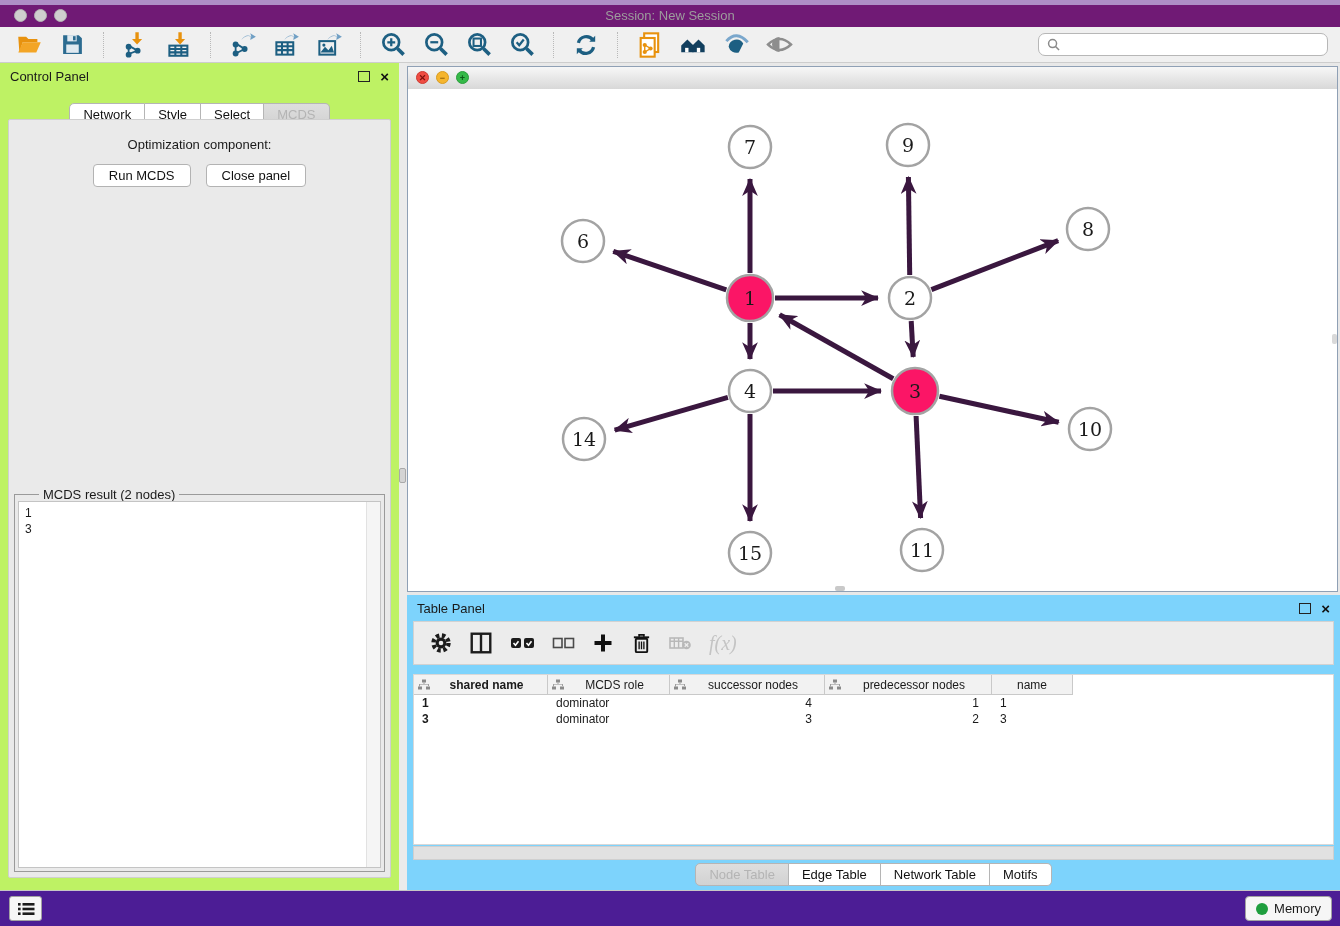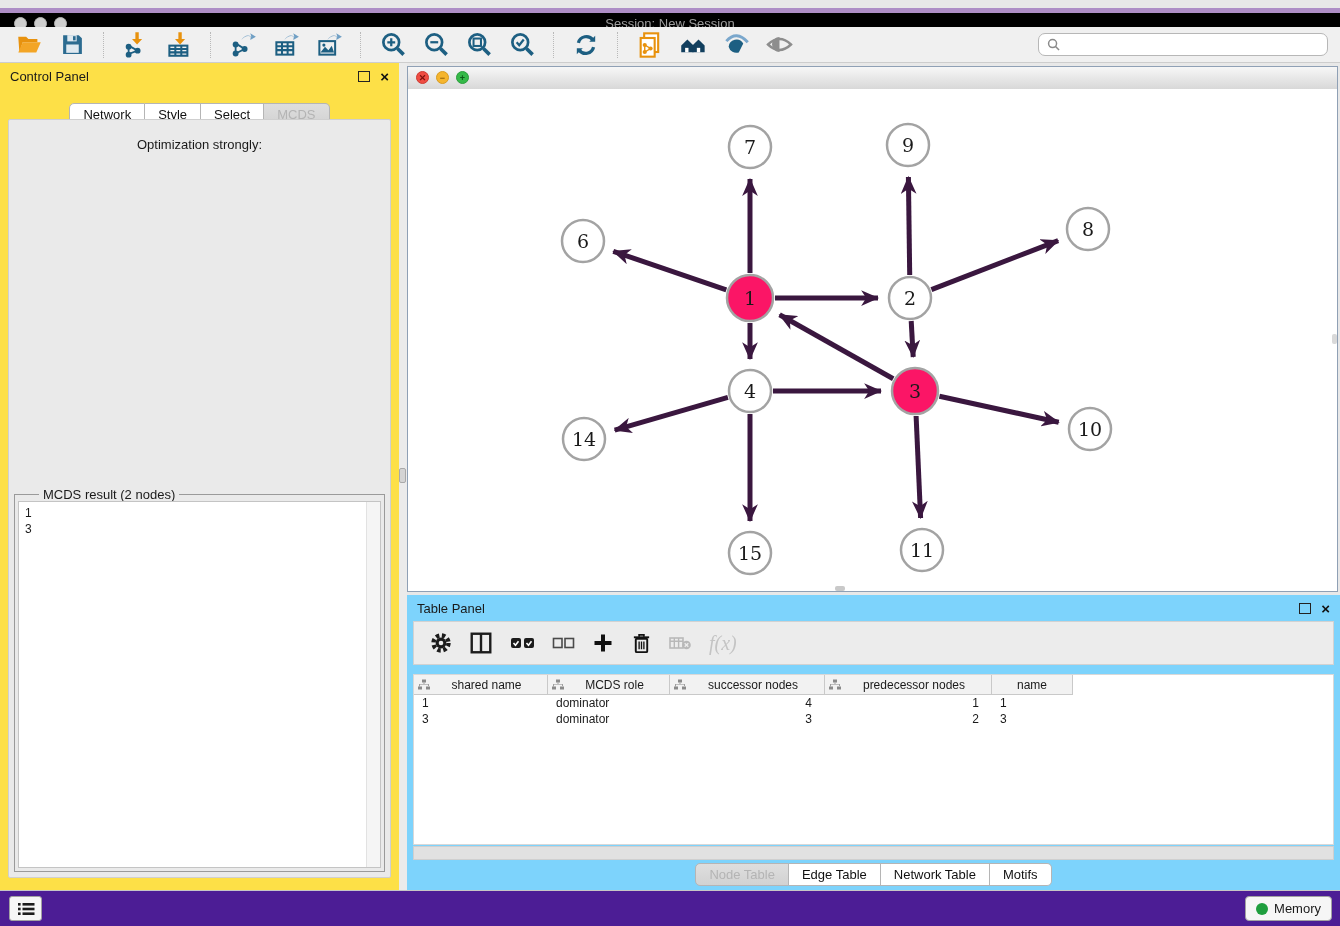--- a/index.html
+++ b/index.html
@@ -2,36 +2,36 @@
 <html><head>
 <meta charset="utf-8">
 <style>
   html,body{margin:0;padding:0;}
   body{
     width:1340px;height:926px;position:relative;overflow:hidden;
     background:#e8e8e8;font-family:"Liberation Sans",sans-serif;color:#1a1a1a;
     -webkit-font-smoothing:antialiased;
   }
   
-  .titlebar{position:absolute;left:0;top:0;width:1340px;height:27px;background:#000000;border-bottom:1px solid #a3a3a3;margin-top:8px;}
+  .titlebar{position:absolute;left:0;top:0;width:1340px;height:27px;background:#701a75;border-bottom:1px solid #a3a3a3;}
   .titlebar .accent{position:absolute;left:0;top:0;width:100%;height:5px;background:#ae8ec6;}
   .tl-dots{position:absolute;left:14px;top:9px;display:flex;gap:7px;}
   .tl-dot{width:13px;height:13px;border-radius:50%;background:#cfcfcf;border:1px solid #b3b3b3;box-sizing:border-box;}
   .win-title{position:absolute;left:0;right:0;top:8px;text-align:center;font-size:13px;color:#9d9d9d;}
   
   .toolbar{position:absolute;left:0;top:27px;width:1340px;height:36px;background:#f0f0f0;border-bottom:1px solid #cdcdcd;
     display:flex;align-items:center;padding:0 12px;box-sizing:border-box;gap:9px;}
   .tb-btn{width:34px;height:30px;display:flex;align-items:center;justify-content:center;border-radius:4px;}
   .tb-sep{width:1px;height:26px;border-left:1px dotted #b9b9b9;margin:0 5px;}
   .tb-btn svg{display:block;}
   .searchbox{margin-left:auto;width:290px;height:23px;background:#fff;border:1px solid #b7b7b7;border-radius:7px;
     display:flex;align-items:center;padding:0 8px;box-sizing:border-box;gap:5px;}
   .searchbox input{border:none;outline:none;flex:1;font-size:12px;background:transparent;font-family:"Liberation Sans",sans-serif;}
   
-  .cpanel{position:absolute;left:0;top:63px;width:400px;height:827px;background:#fde047;border-right:1px solid #a8a8a8;box-sizing:border-box;}
+  .cpanel{position:absolute;left:0;top:63px;width:400px;height:827px;background:#bef264;border-right:1px solid #a8a8a8;box-sizing:border-box;}
   .panel-head{height:26px;display:flex;align-items:center;padding:0 10px;font-size:13px;}
   .panel-head .spacer{flex:1;}
   .float-ic{width:10px;height:9px;border:1.6px solid #222;display:inline-block;margin-right:10px;}
   .close-ic{font-size:15px;font-weight:bold;color:#111;line-height:1;}
   .tabrow{display:flex;justify-content:center;margin-top:14px;}
   .tab{font-size:13px;padding:3px 13px;background:#fff;border:1px solid #b5b5b5;border-left:none;color:#111;}
   .tab:first-child{border-left:1px solid #b5b5b5;border-radius:5px 0 0 5px;}
   .tab:last-child{border-radius:0 5px 5px 0;}
   .tab.active{background:linear-gradient(#dedede,#d2d2d2);color:#b4b4b4;}
   .cpanel-inner{position:absolute;left:8px;right:8px;top:56px;bottom:12px;background:#eaeaea;border:1px solid #cfcfcf;border-radius:2px;}
@@ -74,21 +74,21 @@
   .tp-ic.disabled{opacity:.55;}
   .fx{font-family:"Liberation Serif",serif;font-style:italic;font-size:20px;color:#a4a4a4;}
   .ttable{position:absolute;left:6px;right:6px;top:79px;height:171px;background:#fff;border:1px solid #d8d8d8;box-sizing:border-box;overflow:hidden;}
   .thead{display:flex;height:20px;}
   .th{background:#f2f2f2;border-right:1px solid #c9c9c9;border-bottom:1px solid #c9c9c9;display:flex;align-items:center;
     font-size:12px;box-sizing:border-box;padding:0 4px;}
   .th .lbl{flex:1;text-align:center;}
   .trow{display:flex;height:16px;font-size:12px;}
   .td{box-sizing:border-box;padding:0 8px;display:flex;align-items:center;}
   .td.num{justify-content:flex-end;padding-right:13px;}
-  .c1{width:134px;} .c2{width:122px;} .c3{width:155px;} .c4{width:167px;} .c5{width:81px;border-right:1px solid #c9c9c9;}
+  .c1{width:134px;font-weight:bold;} .c2{width:122px;} .c3{width:155px;} .c4{width:167px;} .c5{width:81px;border-right:1px solid #c9c9c9;}
   .tscroll{position:absolute;left:6px;right:6px;top:251px;height:14px;background:#e1e1e1;border:1px solid #cfcfcf;box-sizing:border-box;}
   .tp-tabs{position:absolute;left:0;right:0;top:268px;display:flex;justify-content:center;}
   
   .statusbar{position:absolute;left:0;bottom:0;width:1340px;height:36px;background:#4c1d95;border-top:1px solid #c6c6c6;box-sizing:border-box;}
   .list-btn{position:absolute;left:9px;top:5px;width:33px;height:25px;background:#f6f6f6;border:1px solid #a2a2a2;border-radius:3px;
     display:flex;align-items:center;justify-content:center;box-sizing:border-box;}
   .mem-btn{position:absolute;right:8px;top:5px;height:25px;background:#f6f6f6;border:1px solid #a2a2a2;border-radius:4px;
     display:flex;align-items:center;gap:6px;padding:0 10px;font-size:13px;box-sizing:border-box;}
   .mem-dot{width:12px;height:12px;border-radius:50%;background:#1f9e3e;}
 </style>
@@ -257,21 +257,25 @@
     <span class="float-ic"></span>
     <span class="close-ic">×</span>
   </div>
   <div class="tabrow">
     <div class="tab">Network</div>
     <div class="tab">Style</div>
     <div class="tab">Select</div>
     <div class="tab active">MCDS</div>
   </div>
   <div class="cpanel-inner">
-    <div class="opt-label">Optimization strongly:</div>
+    <div class="opt-label">Optimization component:</div>
+    <div class="btnrow">
+      <button class="pushbtn">Run MCDS</button>
+      <button class="pushbtn">Close panel</button>
+    </div>
     <div class="result-group">
       <div class="result-legend">MCDS result (2 nodes)</div>
       <div class="result-box">
         <div class="result-lines">
           <div>1</div>
           <div>3</div>
         </div>
         <div class="result-scroll"></div>
       </div>
     </div>

